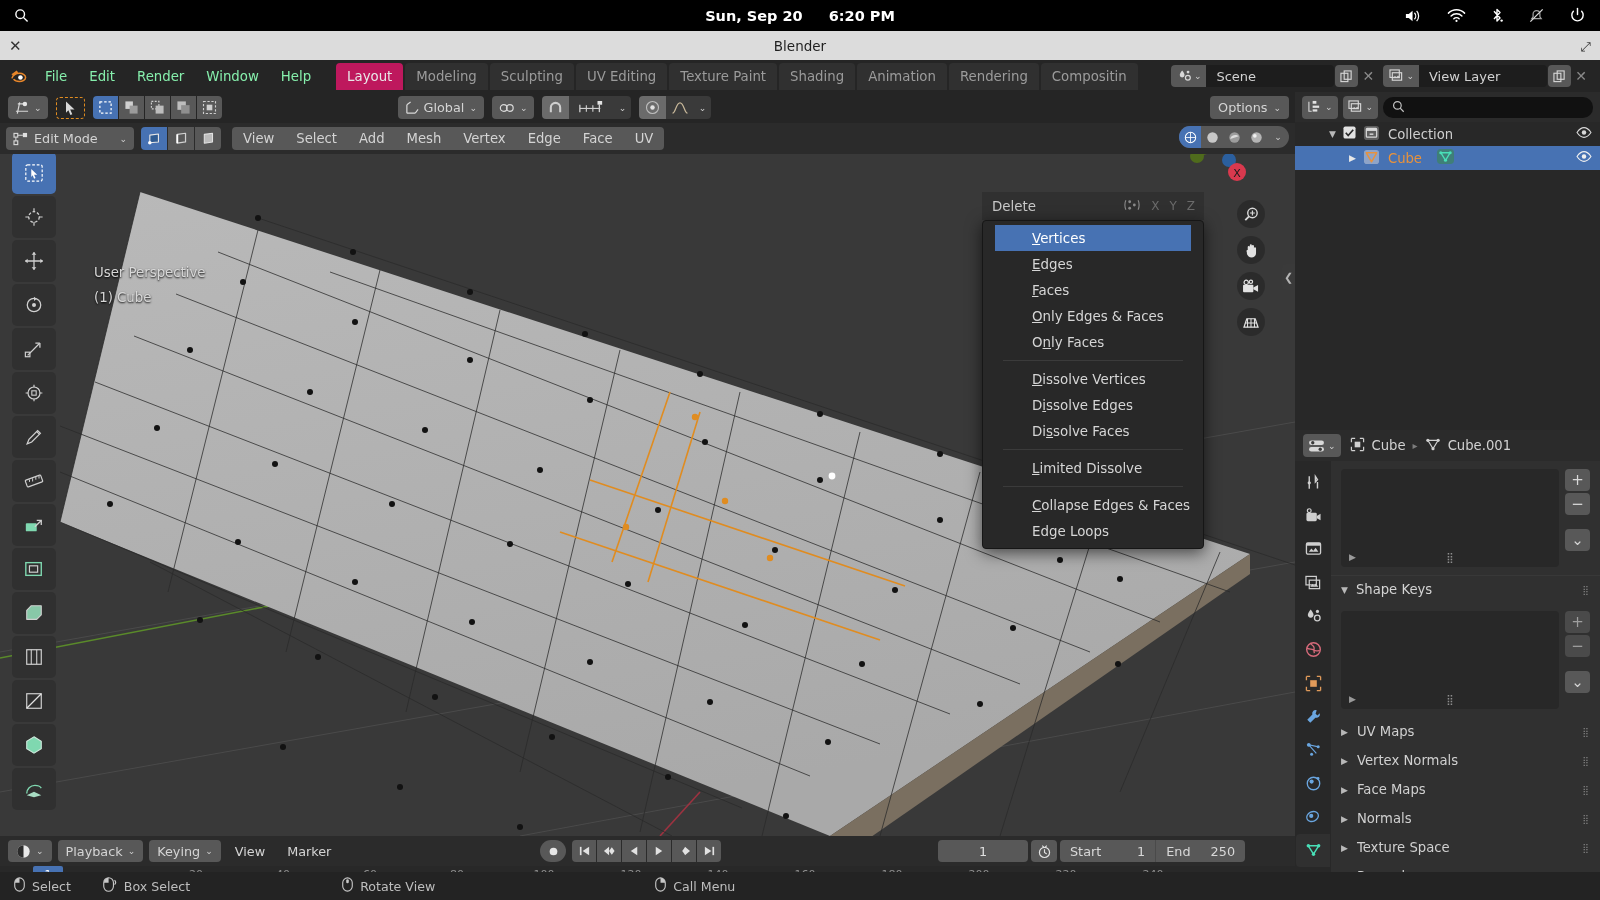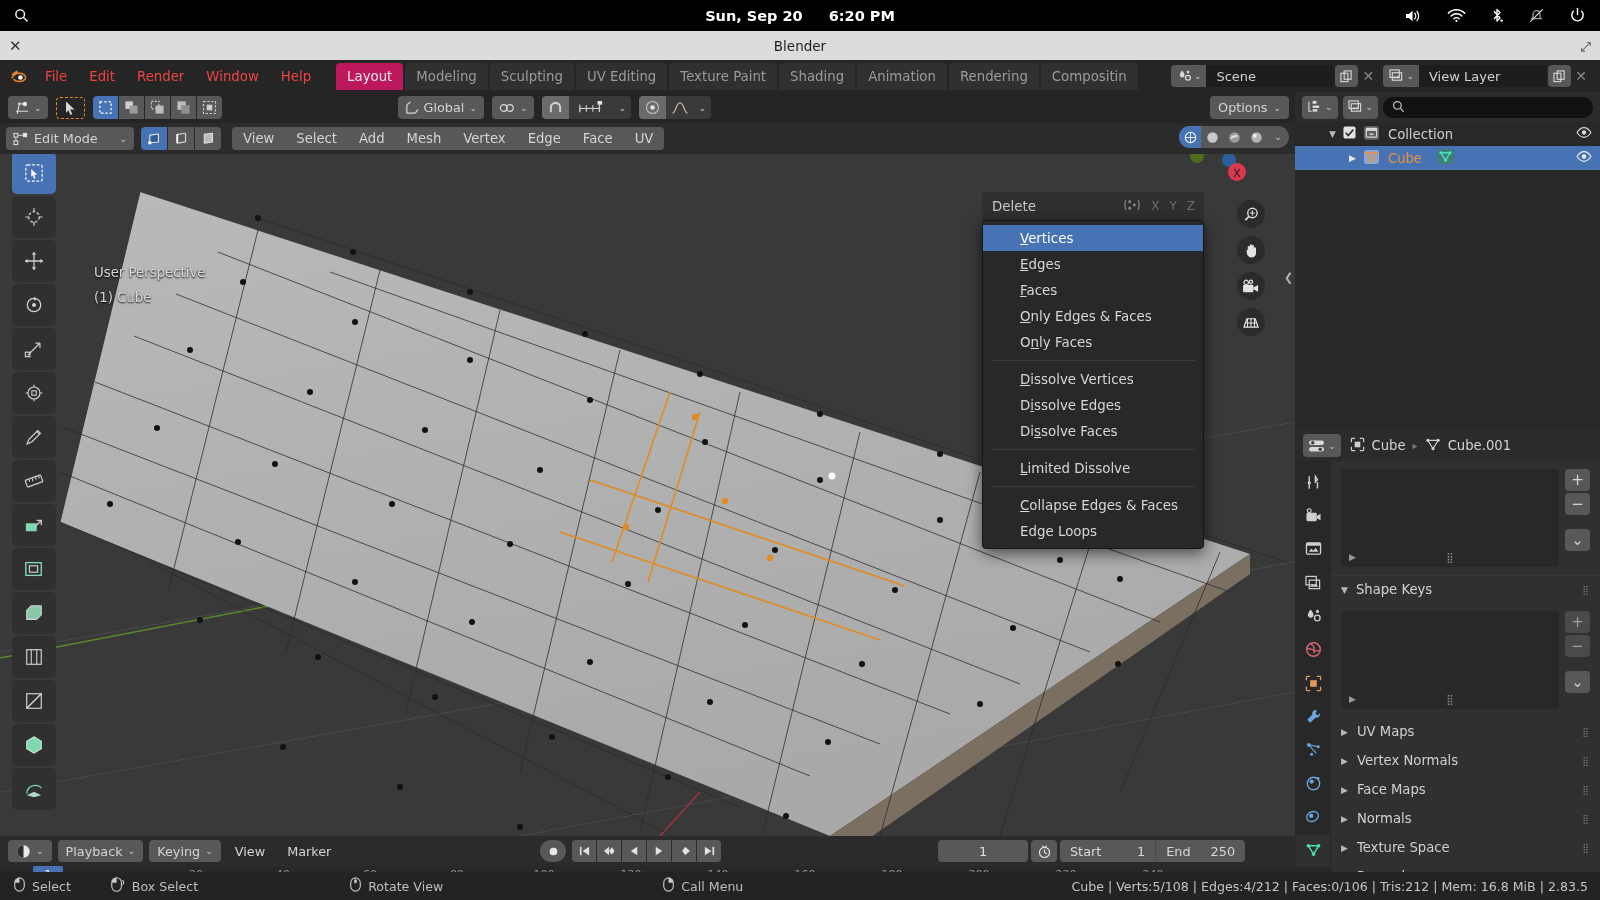--- a/index.html
+++ b/index.html
@@ -24,21 +24,21 @@
   .titlebar .t { font-weight:normal; color:#1f1f1f; }
   .titlebar .closeb { position:absolute; left:9px; top:50%; transform:translateY(-50%);
      font-size:15px; color:#333; line-height:1; }
   .titlebar .maxb { position:absolute; right:9px; top:50%; transform:translateY(-50%);
      font-size:13px; color:#333; line-height:1; }
 
   
   .topbar { position:relative; height:32px; background:#252525; display:flex; align-items:center;
     padding:0 4px; gap:0; }
   .blogo { width:30px; display:flex; justify-content:center; align-items:center; }
-  .mi { color:#ef4444; font-size:13.3px; padding:4px 11px; border-radius:3px; white-space:nowrap; }
+  .mi { color:#86efac; font-size:13.3px; padding:4px 11px; border-radius:3px; white-space:nowrap; }
   .tabs { display:flex; align-items:center; margin-left:14px; gap:2px; }
   .wtab { font-size:13.3px; color:#9b9b9b; padding:6px 11px; background:#303030;
      border-radius:4px 4px 0 0; white-space:nowrap; }
   .wtab.active { background:#be185d; color:#e8e8e8; }
   .spacer { flex:1; }
   .fieldgrp { display:flex; align-items:center; height:22px; margin-right:5px; }
   .idblock { display:flex; align-items:center; background:#1d1d1d; border-radius:4px; height:22px; }
   .idicon { background:#585858; border-radius:4px 0 0 4px; height:22px; display:flex; align-items:center;
     gap:2px; padding:0 5px 0 6px; }
   .idname { color:#d2d2d2; font-size:13px; padding:0 10px; min-width:128px; }
@@ -104,21 +104,21 @@
   .shadeball { width:22px; height:22px; border-radius:50%; display:flex; align-items:center;
      justify-content:center; }
 
   
   .collapse { position:absolute; right:0; top:172px; width:13px; height:26px; background:#3a3a3a;
     border-radius:4px 0 0 4px; display:flex; align-items:center; justify-content:center;
     color:#b4b4b4; font-size:11px; z-index:5; }
 
   
   .menupop { position:absolute; left:982px; top:128px; width:222px; background:#282828;
-    border:1px solid #161616; border-radius:4px; padding:4px 0; z-index:50;
+    border:1px solid #161616; border-radius:4px; padding:4px 12px; z-index:50;
     box-shadow:0 4px 16px rgba(0,0,0,.6); }
   .mrow { height:26px; display:flex; align-items:center; padding:0 0 0 37px; color:#d6d6d6;
      font-size:13.4px; }
   .mrow.sel { background:#4772b3; color:#fff; }
   .msep { height:1px; background:#3b3b3b; margin:5px 8px; }
   .u { text-decoration:underline; }
   .deltitle { position:absolute; left:982px; top:100px; width:222px; height:28px; background:#303030;
     color:#c9c9c9; font-size:13.4px; display:flex; align-items:center; padding-left:10px; z-index:49;gap:25px; }
 
   
@@ -1216,21 +1216,21 @@
     <div class="statusbar">
       <div class="sgrp" style="margin-left:14px">
         <span>
           <svg width="11" height="15" viewBox="0 0 12 16">
               <rect x="0.8" y="0.8" width="10.4" height="14.4" rx="5.2" fill="none" stroke="#c8c8c8" stroke-width="1.2"></rect>
               <path d="M1 6.2V6a5 5 0 015-5.2v5.4z" fill="#c8c8c8"></path>
             </svg>
         </span>
         <span>Select</span>
       </div>
-      <div class="sgrp" style="margin-left:40px">
+      <div class="sgrp" style="margin-left:32px">
         <span>
           <svg width="14" height="15" viewBox="0 0 15 16">
               <rect x="0.8" y="0.8" width="10.4" height="14.4" rx="5.2" fill="none" stroke="#c8c8c8" stroke-width="1.2"></rect>
               <path d="M1 6.2V6a5 5 0 015-5.2v5.4z" fill="#c8c8c8"></path>
               <path d="M12.4 3.2c1.4 1.4 1.4 3.6 0 5" fill="none" stroke="#c8c8c8" stroke-width="1.1"></path>
             </svg>
         </span>
         <span>Box Select</span>
       </div>
       <div class="sgrp" style="margin-left:152px">
@@ -1244,17 +1244,16 @@
       </div>
       <div class="sgrp" style="margin-left:220px">
         <span>
           <svg width="11" height="15" viewBox="0 0 12 16">
               <rect x="0.8" y="0.8" width="10.4" height="14.4" rx="5.2" fill="none" stroke="#c8c8c8" stroke-width="1.2"></rect>
               <path d="M11 6.2V6a5 5 0 00-5-5.2v5.4z" fill="#c8c8c8"></path>
             </svg>
         </span>
         <span>Call Menu</span>
       </div>
-      <span class="sright">Cube | Verts:5/108 | Edges:4/212 | Faces:0/106 | Tris:212 | Mem: 16.8 MiB | 2.83.5</span>
     </div>
 
   </div>
 </div>
 
 </body></html>

